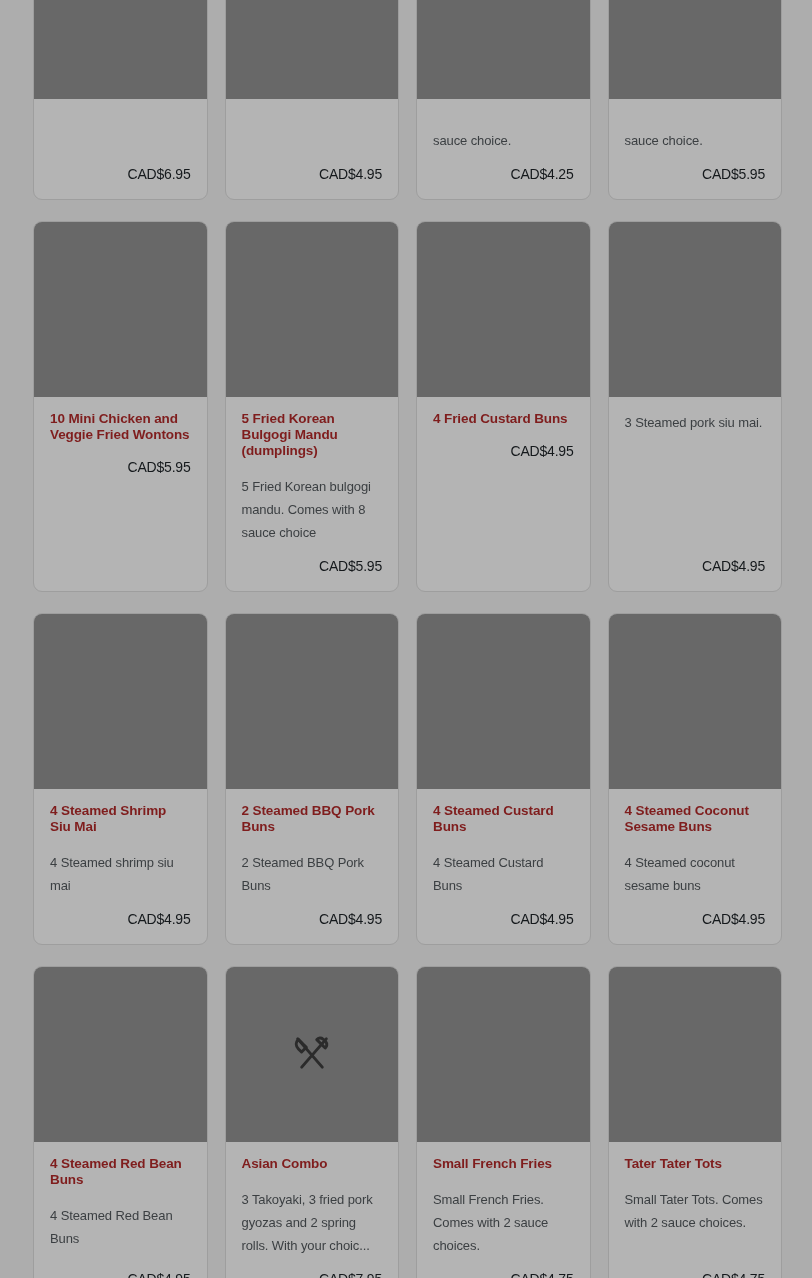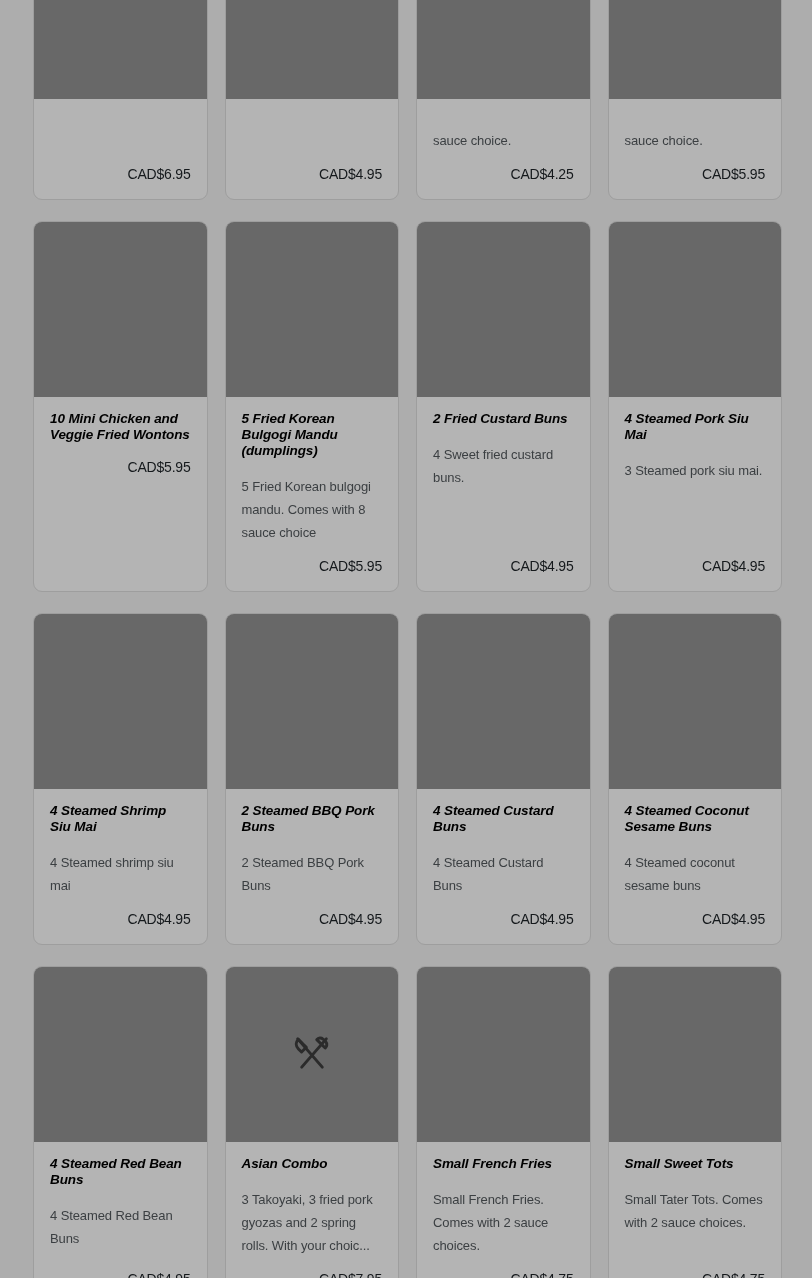--- a/index.html
+++ b/index.html
@@ -46,24 +46,23 @@
   .card-body {
     padding: 14px 16px 16px 16px;
     display: flex;
     flex-direction: column;
     flex: 1 1 auto;
   }
   .card-title {
     font-size: 13.5px;
     line-height: 16px;
     font-weight: 700;
-    color: #000000;
+    color: #7f1d1d;
     letter-spacing: -0.1px;
     margin-bottom: 16px;
-    font-style: italic;
   }
   .card-desc {
     font-size: 13px;
     line-height: 23px;
     color: #3b3f42;
     letter-spacing: -0.1px;
     margin-bottom: 14px;
     flex: 1 1 auto;
   }
   .card-price {
@@ -122,29 +121,27 @@
         <div class="card-img"></div>
         <div class="card-body">
           <div class="card-title">5 Fried Korean Bulgogi Mandu (dumplings)</div>
           <div class="card-desc">5 Fried Korean bulgogi mandu. Comes with 8 sauce choice</div>
           <div class="card-price">CAD$5.95</div>
         </div>
       </div>
       <div class="card">
         <div class="card-img"></div>
         <div class="card-body">
-          <div class="card-title">2 Fried Custard Buns</div>
-          <div class="card-desc">4 Sweet fried custard buns.</div>
-          <div class="card-price">CAD$4.95</div>
-        </div>
-      </div>
-      <div class="card">
-        <div class="card-img"></div>
-        <div class="card-body">
-          <div class="card-title">4 Steamed Pork Siu Mai</div>
+          <div class="card-title">4 Fried Custard Buns</div>
+          <div class="card-price">CAD$4.95</div>
+        </div>
+      </div>
+      <div class="card">
+        <div class="card-img"></div>
+        <div class="card-body">
           <div class="card-desc">3 Steamed pork siu mai.</div>
           <div class="card-price">CAD$4.95</div>
         </div>
       </div>
       <div class="card">
         <div class="card-img"></div>
         <div class="card-body">
           <div class="card-title">4 Steamed Shrimp Siu Mai</div>
           <div class="card-desc">4 Steamed shrimp siu mai</div>
           <div class="card-price">CAD$4.95</div>
@@ -203,19 +200,19 @@
         <div class="card-img"></div>
         <div class="card-body">
           <div class="card-title">Small French Fries</div>
           <div class="card-desc">Small French Fries. Comes with 2 sauce choices.</div>
           <div class="card-price">CAD$4.75</div>
         </div>
       </div>
       <div class="card">
         <div class="card-img"></div>
         <div class="card-body">
-          <div class="card-title">Small Sweet Tots</div>
+          <div class="card-title">Tater Tater Tots</div>
           <div class="card-desc">Small Tater Tots. Comes with 2 sauce choices.</div>
           <div class="card-price">CAD$4.75</div>
         </div>
       </div>
     </div>
 </div>
 
 </body></html>

